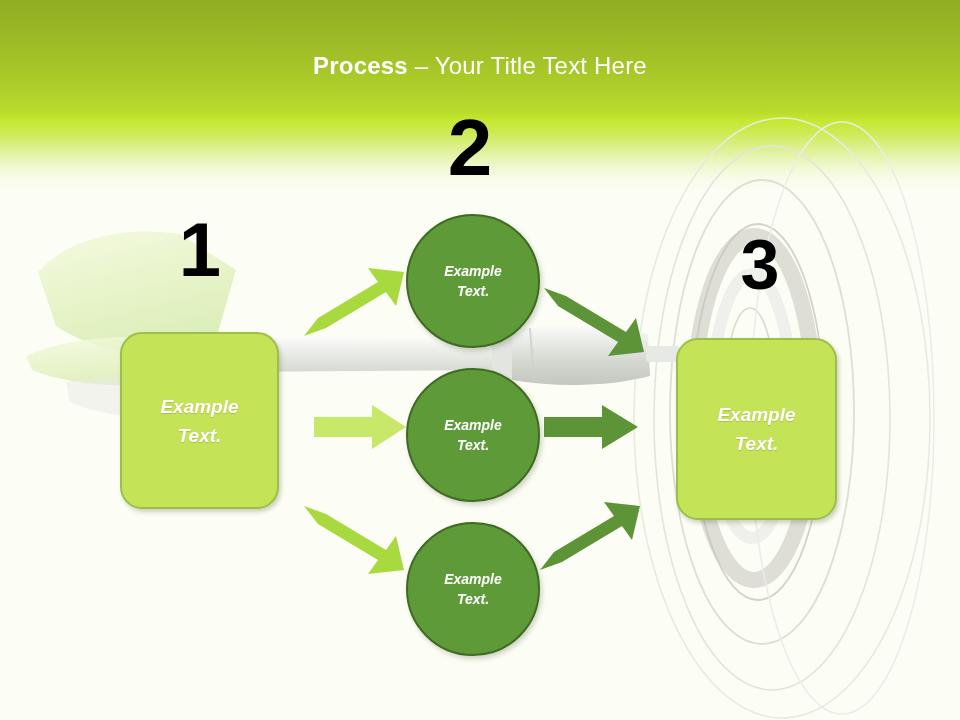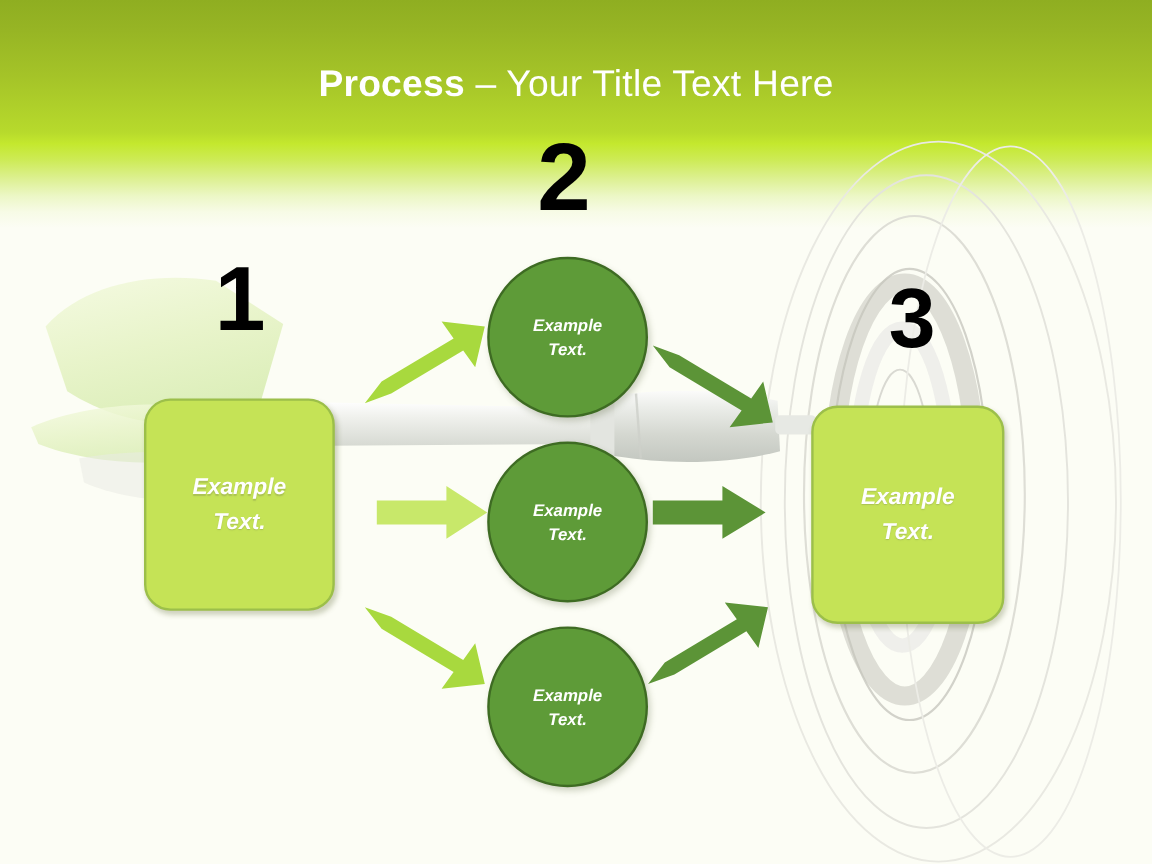--- a/index.html
+++ b/index.html
@@ -33,21 +33,21 @@
         #ecf7c6 86%,
         #f7fbe6 93%,
         #fcfdf5 100%);
   }
 
   .slide-title {
     position: absolute;
     left: 0; top: 52px;
     width: 960px;
     text-align: center;
-    font-size: 31px;
+    font-size: 24px;
     color: #ffffff;
     letter-spacing: 0.2px;
     white-space: nowrap;
   }
   .slide-title .t-bold { font-weight: bold; }
   .slide-title .t-reg  { font-weight: normal; }
 
   
   .board {
     position: absolute;

